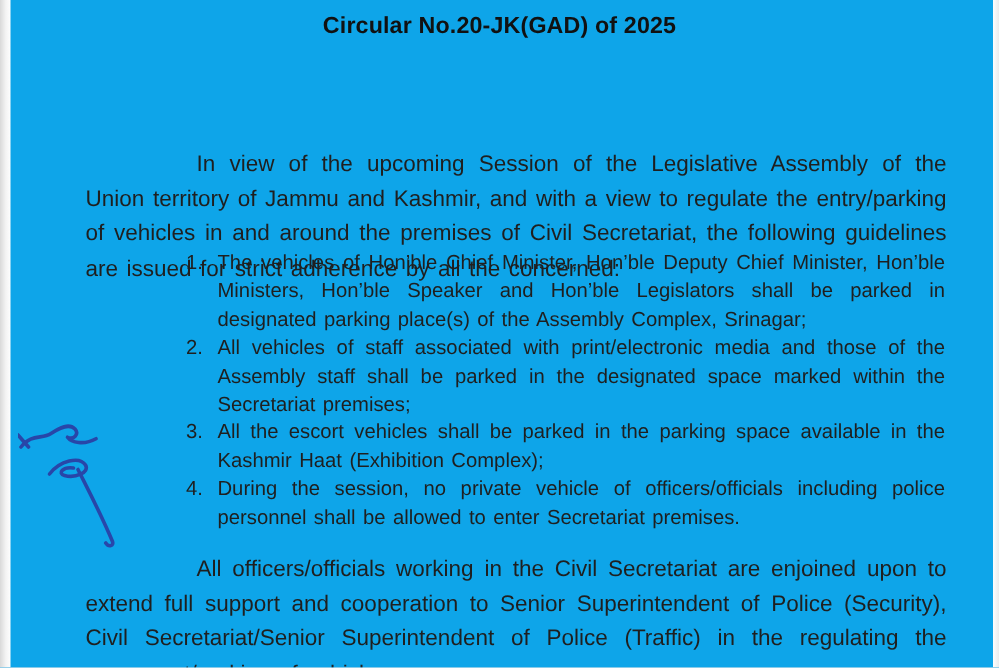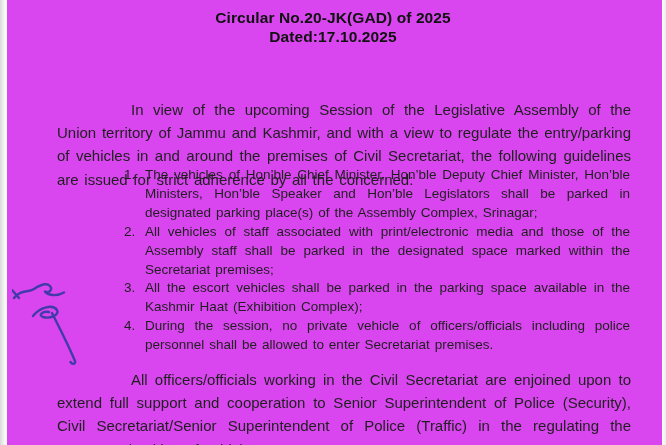--- a/index.html
+++ b/index.html
@@ -4,21 +4,21 @@
 <style>
   html, body {
     margin: 0;
     padding: 0;
     background: #e9e9e9;
   }
   .page {
     position: relative;
     width: 666px;
     height: 445px;
-    background: #d946ef;
+    background: #0ea5e9;
     overflow: hidden;
     font-family: "Liberation Sans", "DejaVu Sans", sans-serif;
     color: #1f1f1f;
   }
   .scan-edge-left {
     position: absolute;
     left: 0; top: 0; bottom: 0;
     width: 7px;
     background: linear-gradient(to right, #d9d9d9, #f3f3f3 55%, #fefefe 100%);
     pointer-events: none;
@@ -87,21 +87,20 @@
 </head>
 <body>
 
 <div class="page">
 
   <div class="scan-edge-left"></div>
   <div class="scan-edge-right"></div>
 
   <div class="doc-header">
     <div>Circular No.20-JK(GAD) of 2025</div>
-    <div>Dated:17.10.2025</div>
   </div>
 
   <p class="para para-intro">In view of the upcoming Session of the Legislative Assembly of the Union territory of Jammu and Kashmir, and with a view to regulate the entry/parking of vehicles in and around the premises of Civil Secretariat, the following guidelines are issued for strict adherence by all the concerned:</p>
 
   <div class="guidelines-list">
     <div class="list-item">
       <span class="num">1.</span>
       <span class="txt">The vehicles of Hon’ble Chief Minister, Hon’ble Deputy Chief Minister, Hon’ble Ministers, Hon’ble Speaker and Hon’ble Legislators shall be parked in designated parking place(s) of the Assembly Complex, Srinagar;</span>
     </div>
     <div class="list-item">

